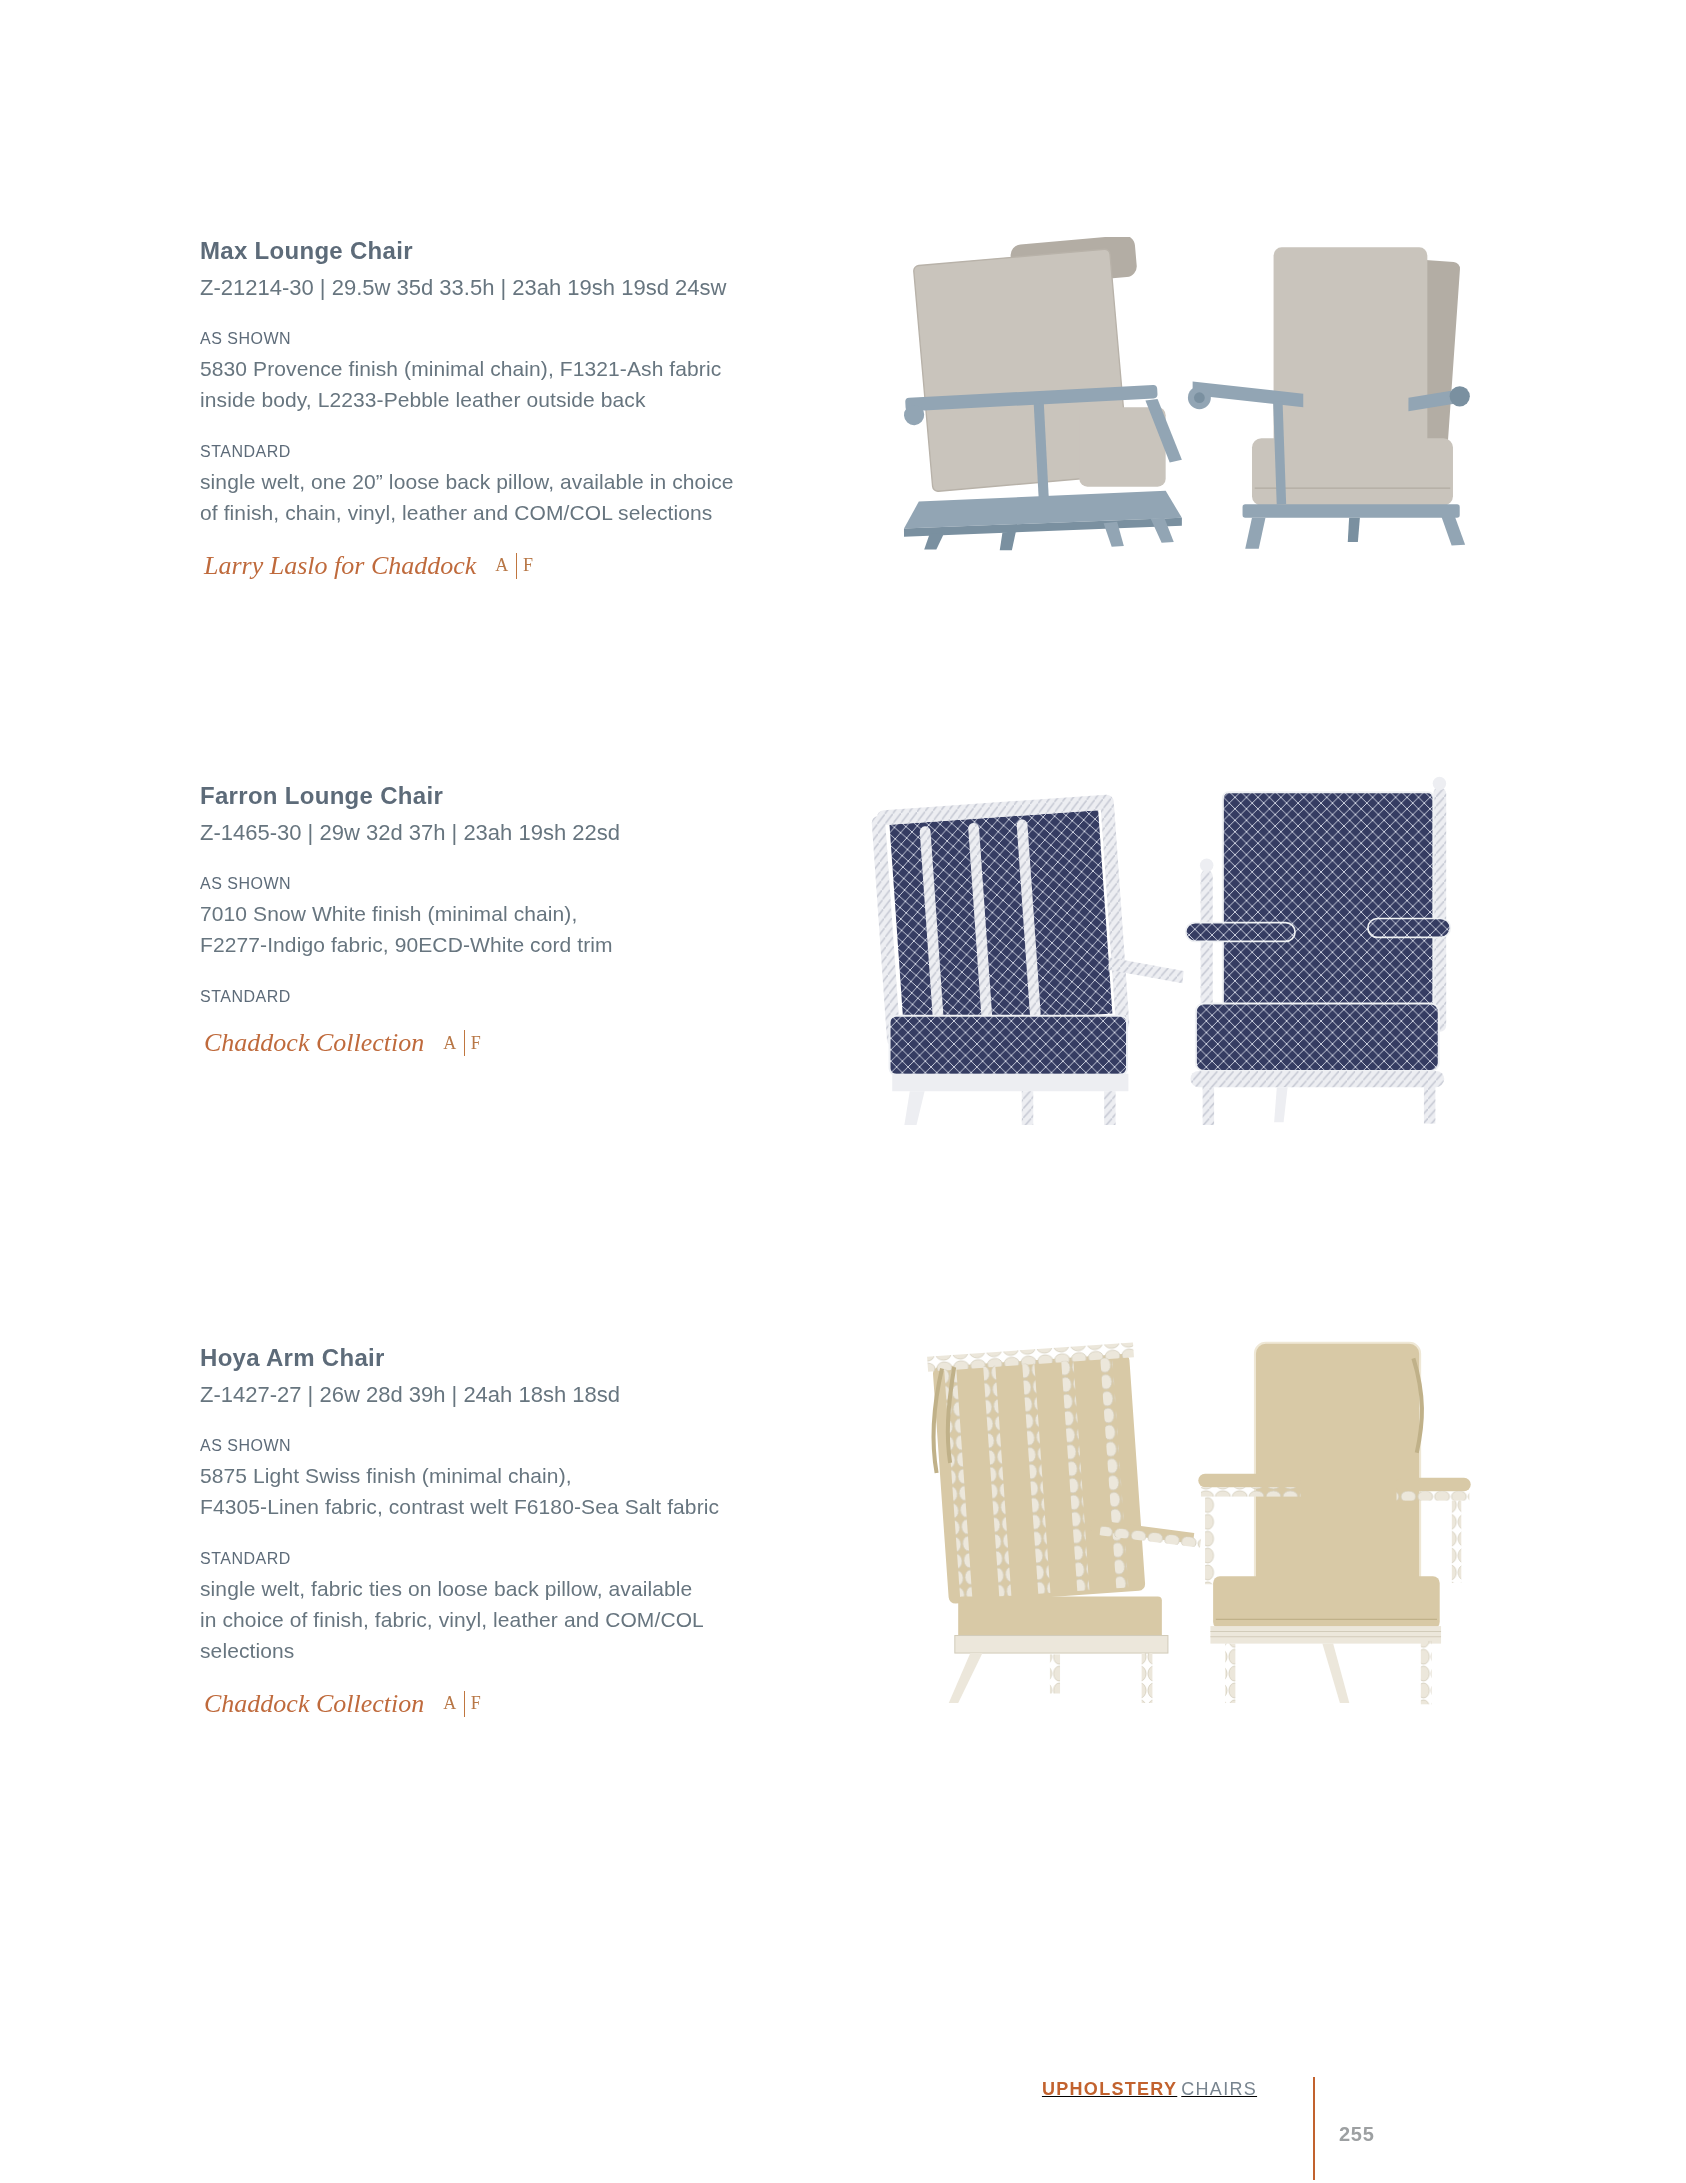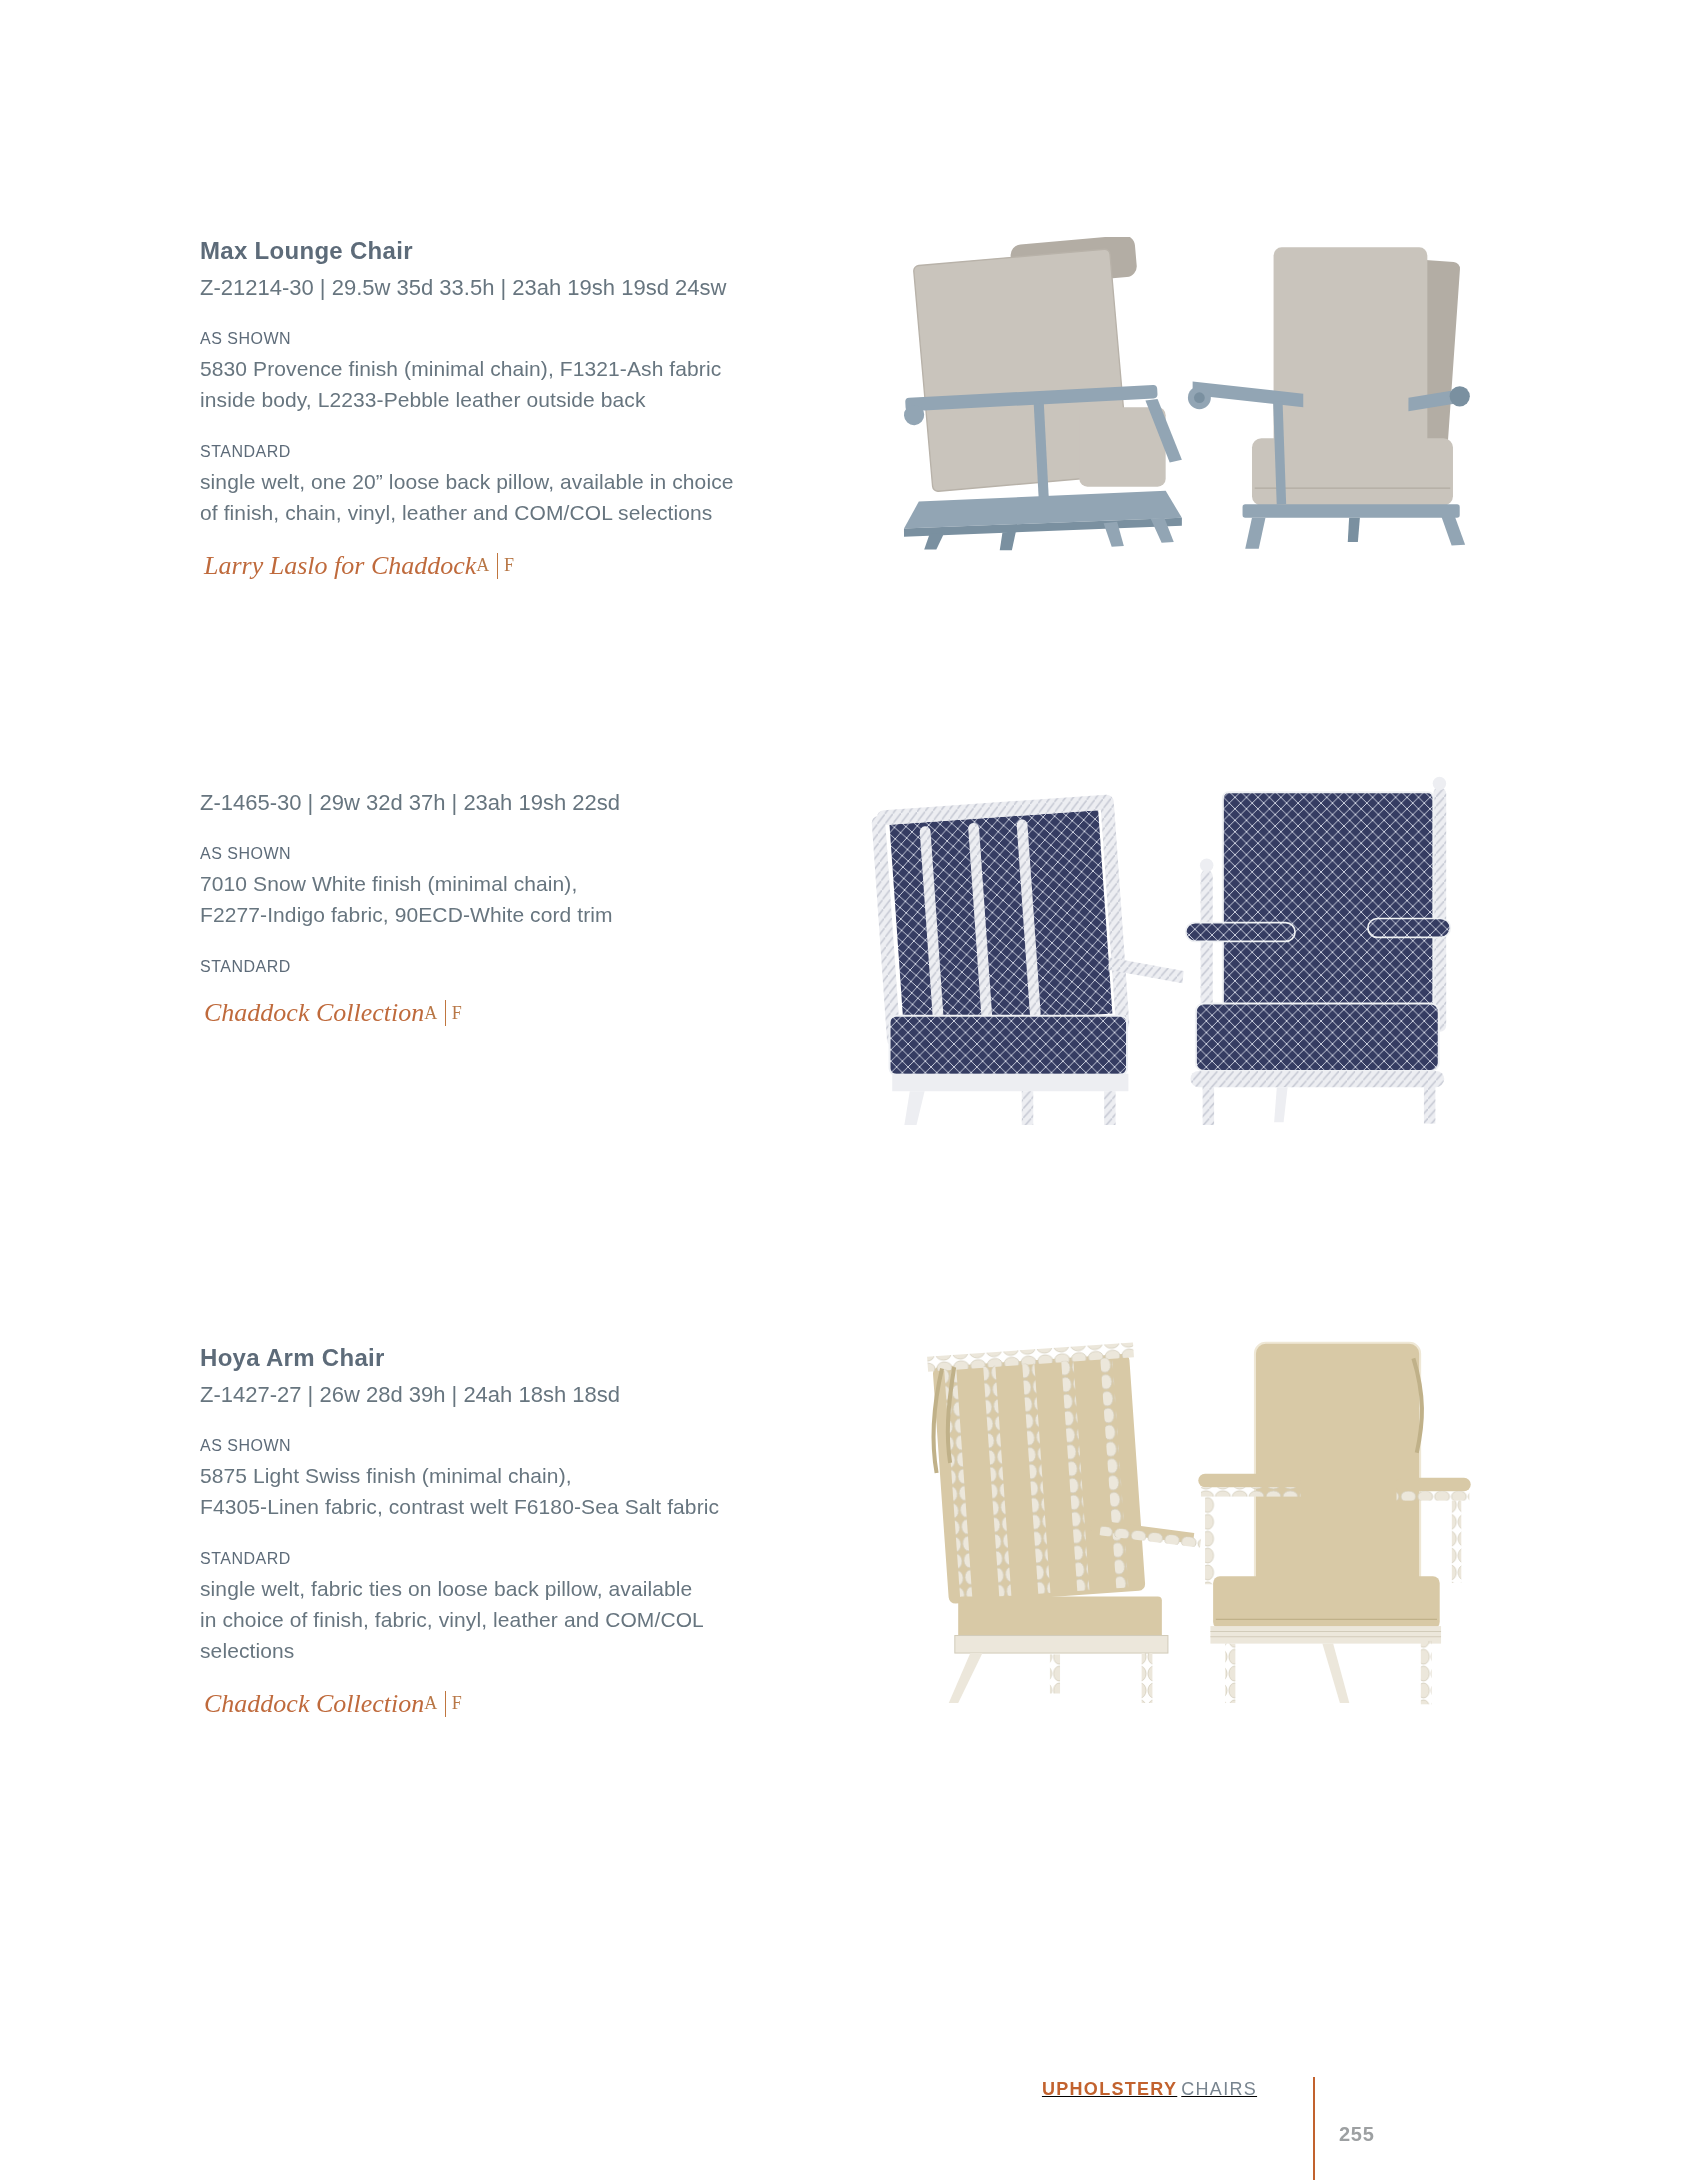--- a/index.html
+++ b/index.html
@@ -15,21 +15,21 @@
   #product-3 { top:1343px; }
 
   .p-title  { margin:0; font-size:24px; line-height:30px; font-weight:700;
               color:var(--heading); letter-spacing:0.3px; }
   .p-specs  { margin:8px 0 0; font-size:22px; line-height:28px; 
               color:var(--body); }
   .p-label  { margin:28px 0 0; font-size:16px; line-height:17.5px; font-weight:400;
               color:var(--heading); letter-spacing:0.5px; }
   .p-body   { margin:5.4px 0 0; font-size:21px; line-height:31px; color:var(--body);
               letter-spacing:0.1px; }
-  .p-attr   { margin:23px 0 0 4px; display:flex; align-items:center; 
+  .p-attr   { margin:23px 0 0 4px; display:flex; align-items:center; gap:19px;
               font-family:"Liberation Serif", serif; font-style:italic;
               font-size:26px; color:var(--accent); }
   .af       { font-style:normal; font-size:18px; letter-spacing:1.3px;
               display:inline-flex; align-items:center; color:#b87746; }
   .af-bar   { width:1.3px; height:26px; background:#c0763f; margin:0 6px; }
 
   
   .photo { position:absolute; margin:0; }
   #photo-1 { left:877px; top:237px;  width:607px; height:314px; }
   #photo-2 { left:845px; top:768px; width:641px; height:359px; }
@@ -108,20 +108,21 @@
       <polygon points="788,238 874,224 874,244 788,258" style="fill:var(--frame)"></polygon>
       <circle cx="864" cy="236" r="15" style="fill:var(--frame-shade)"></circle>
       <rect x="542" y="396" width="322" height="20" rx="4" style="fill:var(--frame)"></rect>
       <polygon points="556,416 576,416 566,462 546,462" style="fill:var(--frame)"></polygon>
       <polygon points="836,412 856,412 872,456 852,457" style="fill:var(--frame)"></polygon>
       <polygon points="700,416 716,416 713,452 698,452" style="fill:var(--frame-shade)"></polygon>
     </svg>
   </figure>
 
   <section class="product" id="product-2">
+    <h2 class="p-title">Farron Lounge Chair</h2>
     <p class="p-specs">Z-1465-30 | 29w 32d 37h | 23ah 19sh 22sd</p>
     <h3 class="p-label">AS SHOWN</h3>
     <p class="p-body">
       <span style="display:block">7010 Snow White finish (minimal chain),</span>
       <span style="display:block">F2277-Indigo fabric, 90ECD-White cord trim</span>
     </p>
     <h3 class="p-label">STANDARD</h3>
     <p class="p-attr">
       <span>Chaddock Collection</span>
       <span class="af">

